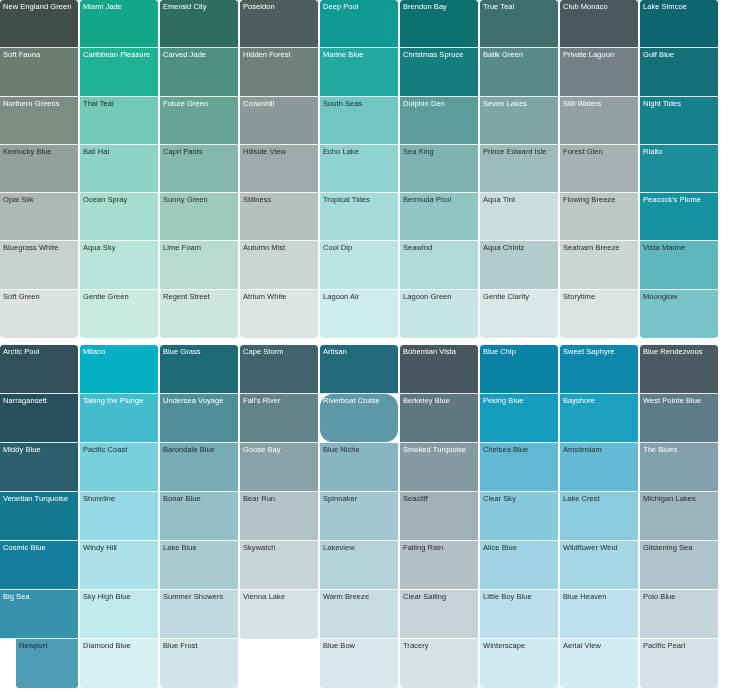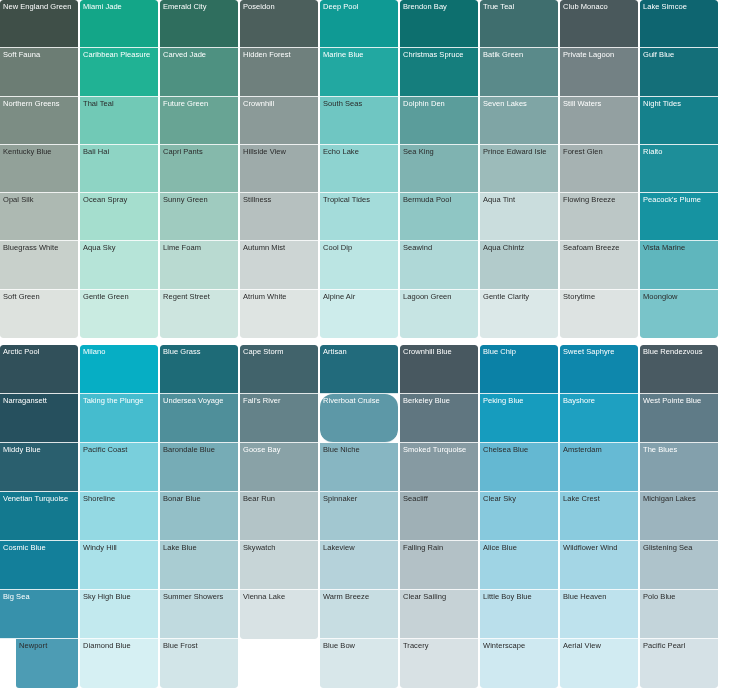--- a/index.html
+++ b/index.html
@@ -187,21 +187,21 @@
           <div class="swatch light" style="background: rgb(142, 211, 208);">
             <span class="swatch-label">Echo Lake</span>
           </div>
           <div class="swatch light" style="background: rgb(164, 220, 218);">
             <span class="swatch-label">Tropical Tides</span>
           </div>
           <div class="swatch light" style="background: rgb(187, 229, 227);">
             <span class="swatch-label">Cool Dip</span>
           </div>
           <div class="swatch light" style="background: rgb(205, 236, 235);">
-            <span class="swatch-label">Alpine Air</span>
+            <span class="swatch-label">Lagoon Air</span>
           </div>
         </div>
       </div>
       <div class="column">
         <div class="strip">
           <div class="swatch dark" style="background: rgb(13, 111, 110);">
             <span class="swatch-label">Brendon Bay</span>
           </div>
           <div class="swatch dark" style="background: rgb(21, 126, 125);">
             <span class="swatch-label">Christmas Spruce</span>
@@ -418,21 +418,21 @@
             <span class="swatch-label">Warm Breeze</span>
           </div>
           <div class="swatch light" style="background: rgb(216, 231, 234);">
             <span class="swatch-label">Blue Bow</span>
           </div>
         </div>
       </div>
       <div class="column">
         <div class="strip">
           <div class="swatch dark" style="background: rgb(72, 88, 96);">
-            <span class="swatch-label">Crownhill Blue</span>
+            <span class="swatch-label">Bohemian Vista</span>
           </div>
           <div class="swatch dark" style="background: rgb(96, 118, 128);">
             <span class="swatch-label">Berkeley Blue</span>
           </div>
           <div class="swatch dark" style="background: rgb(134, 154, 162);">
             <span class="swatch-label">Smoked Turquoise</span>
           </div>
           <div class="swatch light" style="background: rgb(159, 176, 182);">
             <span class="swatch-label">Seacliff</span>
           </div>

